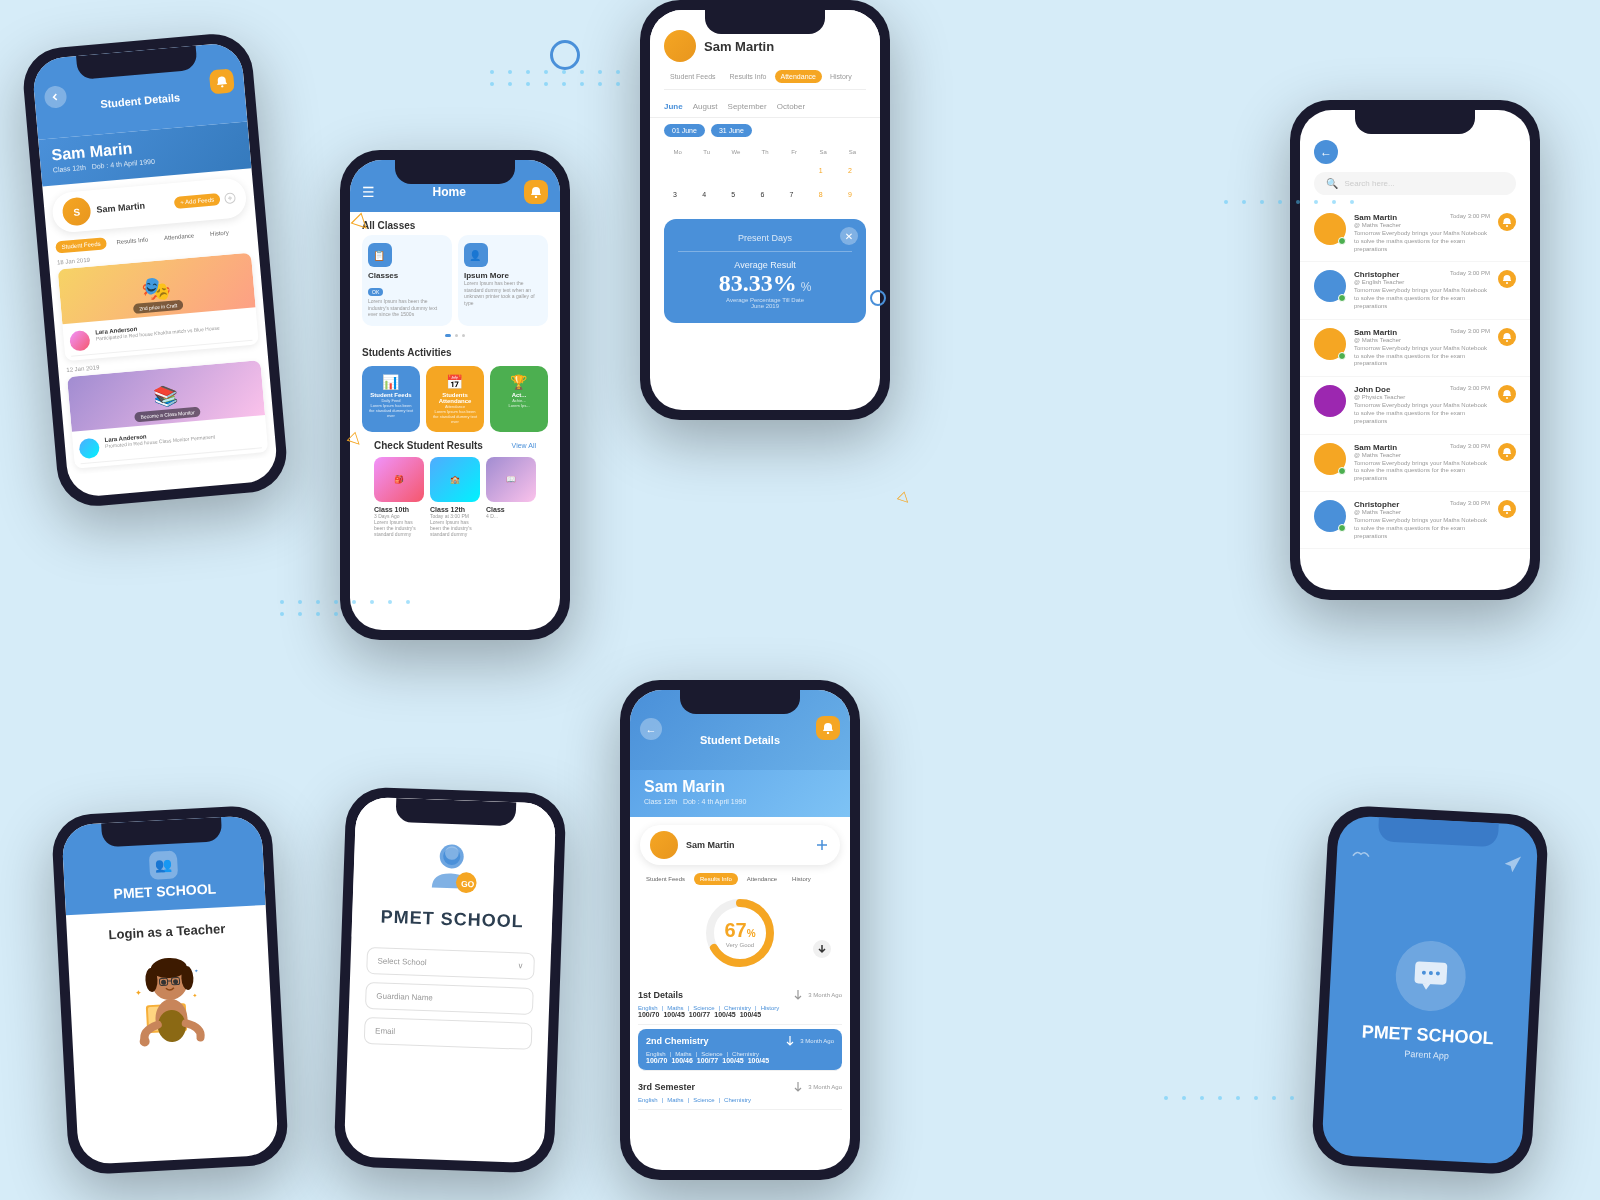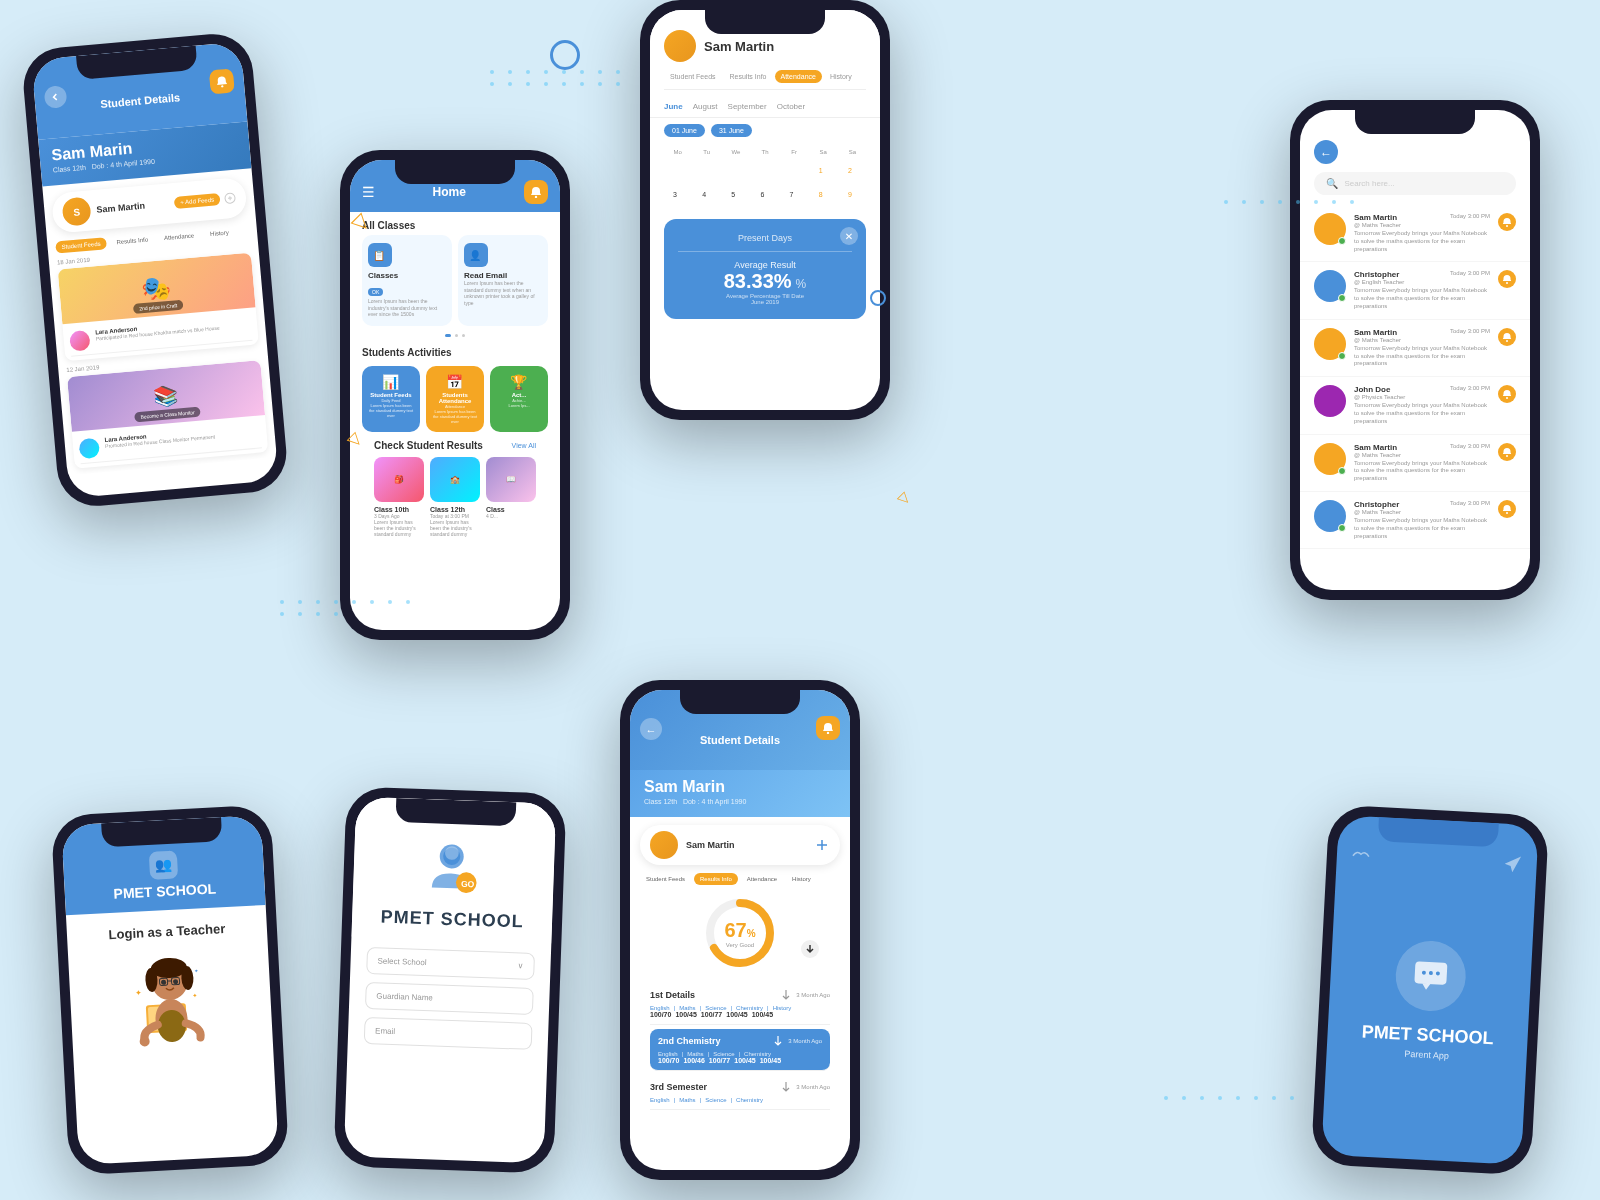--- a/index.html
+++ b/index.html
@@ -287,21 +287,21 @@
     }
     .p3-big-num { font-size: 48px; font-weight: 700; color: white; }
     .p3-present { font-size: 9px; color: rgba(255,255,255,0.8); }
     .p3-close-btn {
       position: absolute; top: 8px; right: 8px;
       background: rgba(255,255,255,0.3); border-radius: 50%;
       width: 18px; height: 18px; display: flex; align-items: center; justify-content: center;
       color: white; font-size: 10px;
     }
     .p3-avg { font-size: 9px; color: rgba(255,255,255,0.9); margin-top: 6px; }
-    .p3-avg-pct { font-size: 20px; font-weight: 700; color: white; }
+    .p3-avg-pct { font-size: 24px; font-weight: 700; color: white; font-family: Liberation Serif, serif; }
     .p3-avg-label { font-size: 6px; color: rgba(255,255,255,0.7); }
 
     
     .phone4 {
       width: 250px;
       height: 500px;
       top: 100px;
       right: 60px;
       transform: rotate(0deg);
     }
@@ -468,21 +468,21 @@
     }
     .p7-avatar {
       width: 28px; height: 28px; border-radius: 50%; background: #ccc;
     }
     .p7-profile-name { font-size: 9px; font-weight: 600; color: #333; flex: 1; }
     .p7-tabs {
       display: flex; padding: 0 10px; gap: 3px; margin-bottom: 8px;
     }
     .p7-tab { font-size: 6px; padding: 3px 6px; border-radius: 8px; color: #666; }
     .p7-tab.active { background: #f5a623; color: white; }
-    .p7-results-content { padding: 0 20px; }
+    .p7-results-content { padding: 0 8px; }
     .p7-gauge-container {
       display: flex; justify-content: center; align-items: center;
       margin-bottom: 10px; position: relative;
       height: 80px;
     }
     .p7-gauge-text {
       position: absolute;
       text-align: center;
     }
     .p7-gauge-pct { font-size: 20px; font-weight: 700; color: #f5a623; }
@@ -643,21 +643,21 @@
     <div class="p2-all-classes">All Classes</div>
     <div class="p2-classes-cards">
       <div class="p2-class-card">
         <div class="p2-class-icon">📋</div>
         <div class="p2-class-name">Classes</div>
         <div style="background:#4a90d9; color:white; font-size:5px; padding:1px 4px; border-radius:4px; display:inline-block; margin:2px 0;">OK</div>
         <div class="p2-class-text">Lorem Ipsum has been the industry's standard dummy text ever since the 1500s</div>
       </div>
       <div class="p2-class-card">
         <div class="p2-class-icon">👤</div>
-        <div class="p2-class-name">Read Email</div>
+        <div class="p2-class-name">Ipsum More</div>
         <div class="p2-class-text">Lorem Ipsum has been the standard dummy text when an unknown printer took a galley of type</div>
       </div>
     </div>
 
     <div style="display:flex; gap:4px; justify-content:center; margin-bottom:6px;">
       <div style="width:6px;height:3px;background:#4a90d9;border-radius:2px;"></div>
       <div style="width:3px;height:3px;background:#ccc;border-radius:50%;"></div>
       <div style="width:3px;height:3px;background:#ccc;border-radius:50%;"></div>
     </div>
     <div class="p2-section-title">Students Activities</div>

